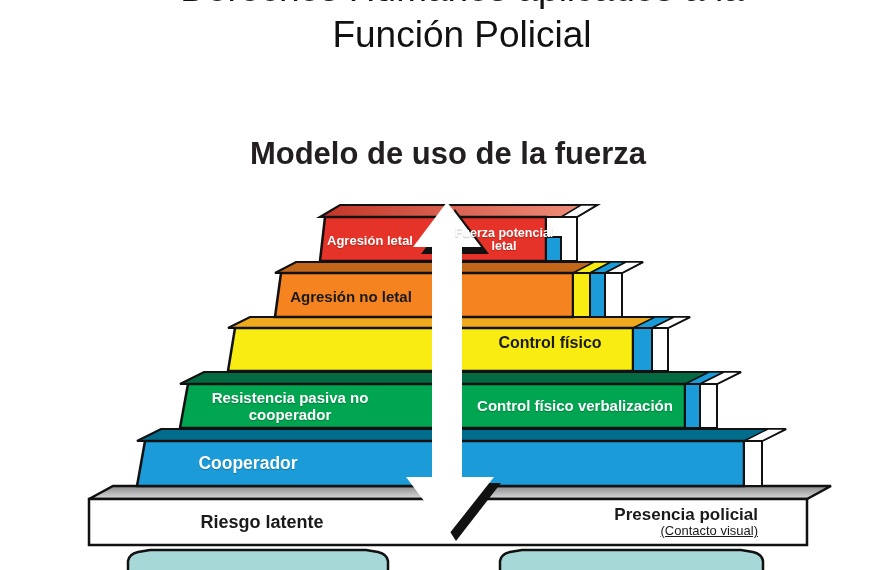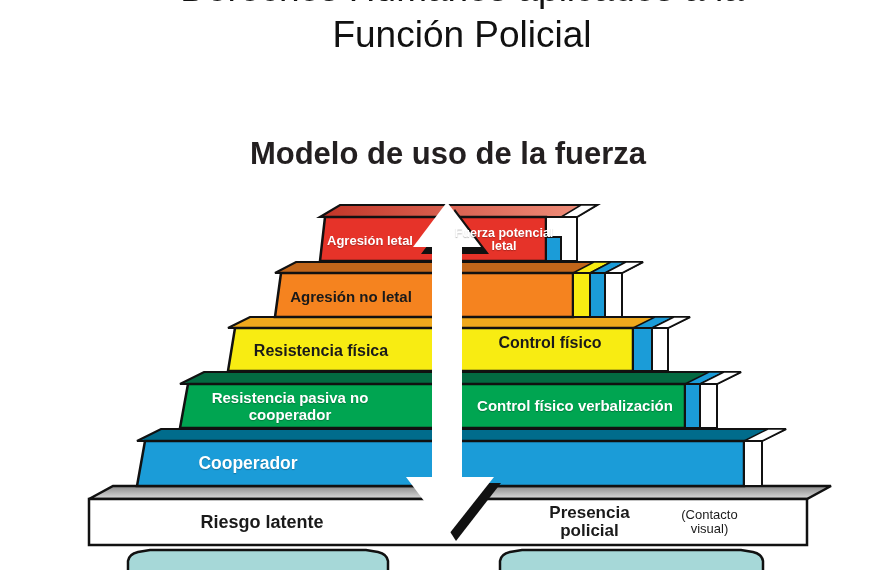--- a/index.html
+++ b/index.html
@@ -34,22 +34,22 @@
   .red-right  {left:452px;top:217px;width:104px;height:46px;font-size:12.5px;line-height:1.08;}
   .orange-left{left:276px;top:274px;width:150px;height:44px;font-size:15px;}
   .orange-right{left:459px;top:272px;width:116px;height:46px;font-size:13px;line-height:1.08;}
   .yellow-left{left:223px;top:329px;width:196px;height:43px;font-size:16px;}
   .yellow-right{left:462px;top:329px;width:176px;height:27px;font-size:16px;}
   .green-left {left:190px;top:384px;width:200px;height:45px;font-size:15px;line-height:1.12;}
   .green-right{left:475px;top:384px;width:200px;height:45px;font-size:15px;line-height:1.12;}
   .blue-left  {left:128px;top:441px;width:240px;height:45px;font-size:17.5px;}
   .blue-right {left:499px;top:441px;width:240px;height:45px;font-size:17.5px;}
   .base-left  {left:142px;top:499px;width:240px;height:46px;font-size:18px;}
-  .base-right {left:518px;top:498px;width:240px;height:48px;font-size:17px;flex-direction:row;line-height:1.05;}
-  .base-right .sub{font-weight:400;font-size:13px;}
+  .base-right {left:518px;top:498px;width:240px;height:48px;font-size:17px;flex-direction:column;line-height:1.05;align-items:flex-end;}
+  .base-right .sub{font-weight:400;font-size:13px;text-decoration:underline;}
 </style>
 </head>
 <body>
 
 <div id="stage">
 
   <div class="slide-title">
     <div>Derechos Humanos aplicados a la</div>
     <div>Función Policial</div>
   </div>
@@ -127,21 +127,20 @@
 
     <g>
       <path d="M128,578 L128,561 Q129,554 138,552 L150,550 L366,550 L378,552 Q387,554 388,561 L388,578 Z" fill="#a6d8d8" stroke="#111" stroke-width="2.5"></path>
       <path d="M500,578 L500,561 Q501,554 510,552 L522,550 L741,550 L753,552 Q762,554 763,561 L763,578 Z" fill="#a6d8d8" stroke="#111" stroke-width="2.5"></path>
     </g>
   </svg>
 
   <div class="lbl white red-left">Agresión letal</div>
   <div class="lbl white red-right">Fuerza potencial letal</div>
   <div class="lbl black orange-left">Agresión no letal</div>
-  <div class="lbl black yellow-left">Resistencia física</div>
   <div class="lbl black yellow-right">Control físico</div>
   <div class="lbl white green-left">Resistencia pasiva no cooperador</div>
   <div class="lbl white green-right">Control físico verbalización</div>
   <div class="lbl white blue-left">Cooperador</div>
   <div class="lbl black base-left">Riesgo latente</div>
   <div class="lbl black base-right">
     <span>Presencia policial</span>
     <span class="sub">(Contacto visual)</span>
   </div>
 

